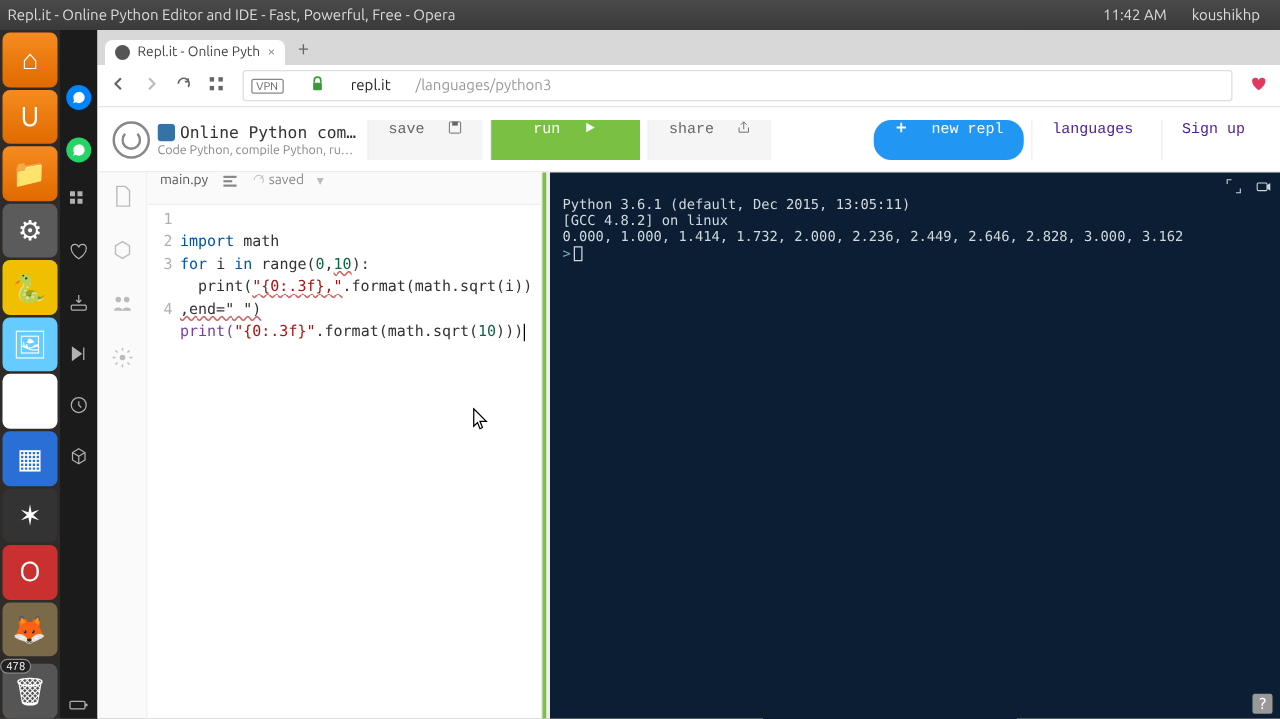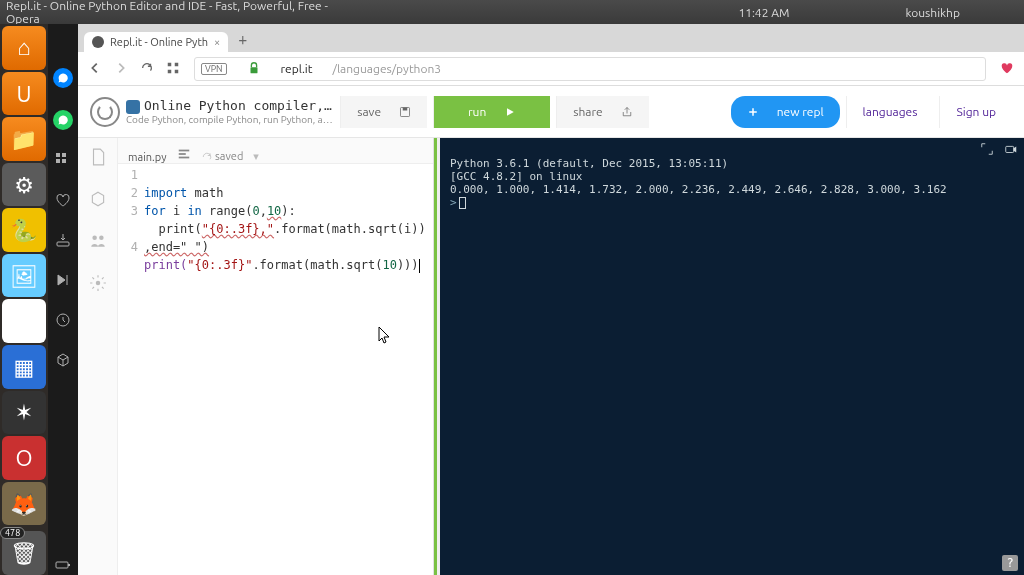--- a/index.html
+++ b/index.html
@@ -2,21 +2,21 @@
 <html><head>
 <meta charset="utf-8">
 <style>
 * { margin: 0; padding: 0; box-sizing: border-box; }
 body { font-family: Ubuntu, "Segoe UI", sans-serif; font-size: 13px; background: #2c2c2c; width: 1024px; height: 575px; overflow: hidden; position: relative; }
 
 
 .sysbar { height: 24px; background: linear-gradient(#4a4a4a,#3a3a3a); color: #dcdcdc; display: flex; align-items: center; padding: 0 6px; font-size: 12px; }
 .sysbar .title { flex: 1; }
 .sysbar .tray { display: flex; gap: 10px; align-items: center; }
-.tray span { display: inline-flex; align-items: center; margin-left: 48px; }
+.tray span { display: inline-flex; align-items: center; }
 .tray svg { fill: #dcdcdc; }
 
 
 .launcher { position: absolute; left: 0; top: 24px; bottom: 0; width: 48px; background: #2f2b28; display: flex; flex-direction: column; gap: 2px; padding-top: 2px; }
 .launcher .li { width: 44px; height: 44px; margin: 0 auto; border-radius: 6px; display: flex; align-items: center; justify-content: center; font-size: 22px; color: #fff; }
 .u-orange{background:linear-gradient(#f68b1f,#e06a00);} .u-gear{background:#5b5b5b;} .u-py{background:#f0c000;color:#3a6;} .u-img{background:#6cf;} .u-r{background:#fff;color:#4a6bd6;} .u-blue{background:#2a6fd6;} .u-bird{background:#333;} .u-opera{background:#c93030;} .u-gimp{background:#7a6a4a;} .u-trash{background:#555;}
 .launcher .badge { position:absolute; font-size:9px; background:#222; border:1px solid #888; border-radius:8px; padding:0 4px; color:#fff; }
 
 
 .strip { position: absolute; left: 48px; top: 24px; bottom: 0; width: 30px; background: #1b1b1b; display:flex; flex-direction:column; align-items:center; gap:22px; padding-top:44px; }
@@ -44,33 +44,33 @@
 .addr .heart svg { fill:#e03a5f; }
 
 
 .pagehdr { height:52px; background:#fff; border-bottom:1px solid #e6e6e6; display:flex; align-items:center; padding:0 12px; gap:6px; }
 .pagehdr .logo { width:30px;height:30px;border:2px solid #888;border-radius:50%; position:relative; }
 .pagehdr .logo::after{content:"";position:absolute;inset:5px;border:2px solid #888;border-radius:50%;border-top-color:transparent;}
 .pagehdr .desc { flex:1; min-width:0; }
 .pagehdr .desc .t1 { font-family: monospace; font-size:13px; color:#333; white-space:nowrap; overflow:hidden; text-overflow:ellipsis; }
 .pagehdr .desc .t1 .pyico{display:inline-block;width:14px;height:14px;background:#3572A5;vertical-align:middle;border-radius:3px;margin-right:4px;}
 .pagehdr .desc .t2 { font-size:10px; color:#888; white-space:nowrap; overflow:hidden; text-overflow:ellipsis; }
-.pagehdr .btn { height:32px; padding:0 16px; display:flex; align-items:center; gap:18px; font-size:12px; color:#666; background:#f5f5f5; border-left:1px solid #eee; cursor:pointer; }
+.pagehdr .btn { height:32px; padding:0 16px; display:flex; gap:18px; font-size:12px; color:#666; background:#f5f5f5; border-left:1px solid #eee; cursor:pointer;font-family:Liberation Mono, monospace; }
 .pagehdr .btn.run { background:#7ac143; color:#fff; padding:0 34px; }
 .pagehdr .btn.new { background:#2196f3; color:#fff; border-radius:14px; border:none; }
 .pagehdr .btn.plain { background:transparent; color:#4c1d95; }
 .pagehdr .btn svg { width:12px; height:12px; fill:currentColor; }
 
 
 .ws { flex:1; display:flex; min-height:0; }
 .leftcol { width:40px; background:#fafafa; border-right:1px solid #eee; display:flex; flex-direction:column; align-items:center; gap:22px; padding-top:10px; }
 .leftcol svg { width:18px; height:18px; fill:#bbb; }
 
 .editorwrap { flex:0 0 auto; width:316px; display:flex; flex-direction:column; border-right:1px solid #e0e0e0; background:#fff; }
-.filebar { height:26px; background:#fafafa; border-bottom:1px solid #eee; display:flex; align-items:flex-end; gap:10px; padding:0 10px; font-size:11px; color:#888; }
+.filebar { height:26px; background:#fafafa; border-bottom:1px solid #eee; display:flex; align-items:flex-start; gap:10px; padding:0 10px; font-size:11px; color:#888; }
 .filebar .fn { color:#555; }
 .filebar .saved svg{width:12px;height:12px;fill:#bbb;vertical-align:middle;}
 .editor { flex:1; display:flex; font-family: "DejaVu Sans Mono", Consolas, monospace; font-size:12px; line-height:18px; padding-top:2px; overflow:hidden; }
 .gutter { width:26px; text-align:right; color:#b0b0b0; padding-right:6px; user-select:none; }
 .code { flex:1; white-space:pre; color:#333; }
 .kw { color:#0055aa; } .fn { color:#7a3e9d; } .num{color:#116644;} .str{color:#a31515;} .err{ text-decoration: wavy underline #c66; text-decoration-skip-ink:none;}
 .cursor-square{display:inline-block;width:1px;height:14px;background:#000;vertical-align:middle;}
 
 .splitgrip{width:6px;background:#eee;border-left:3px solid #7ac143;cursor:col-resize;}
 

